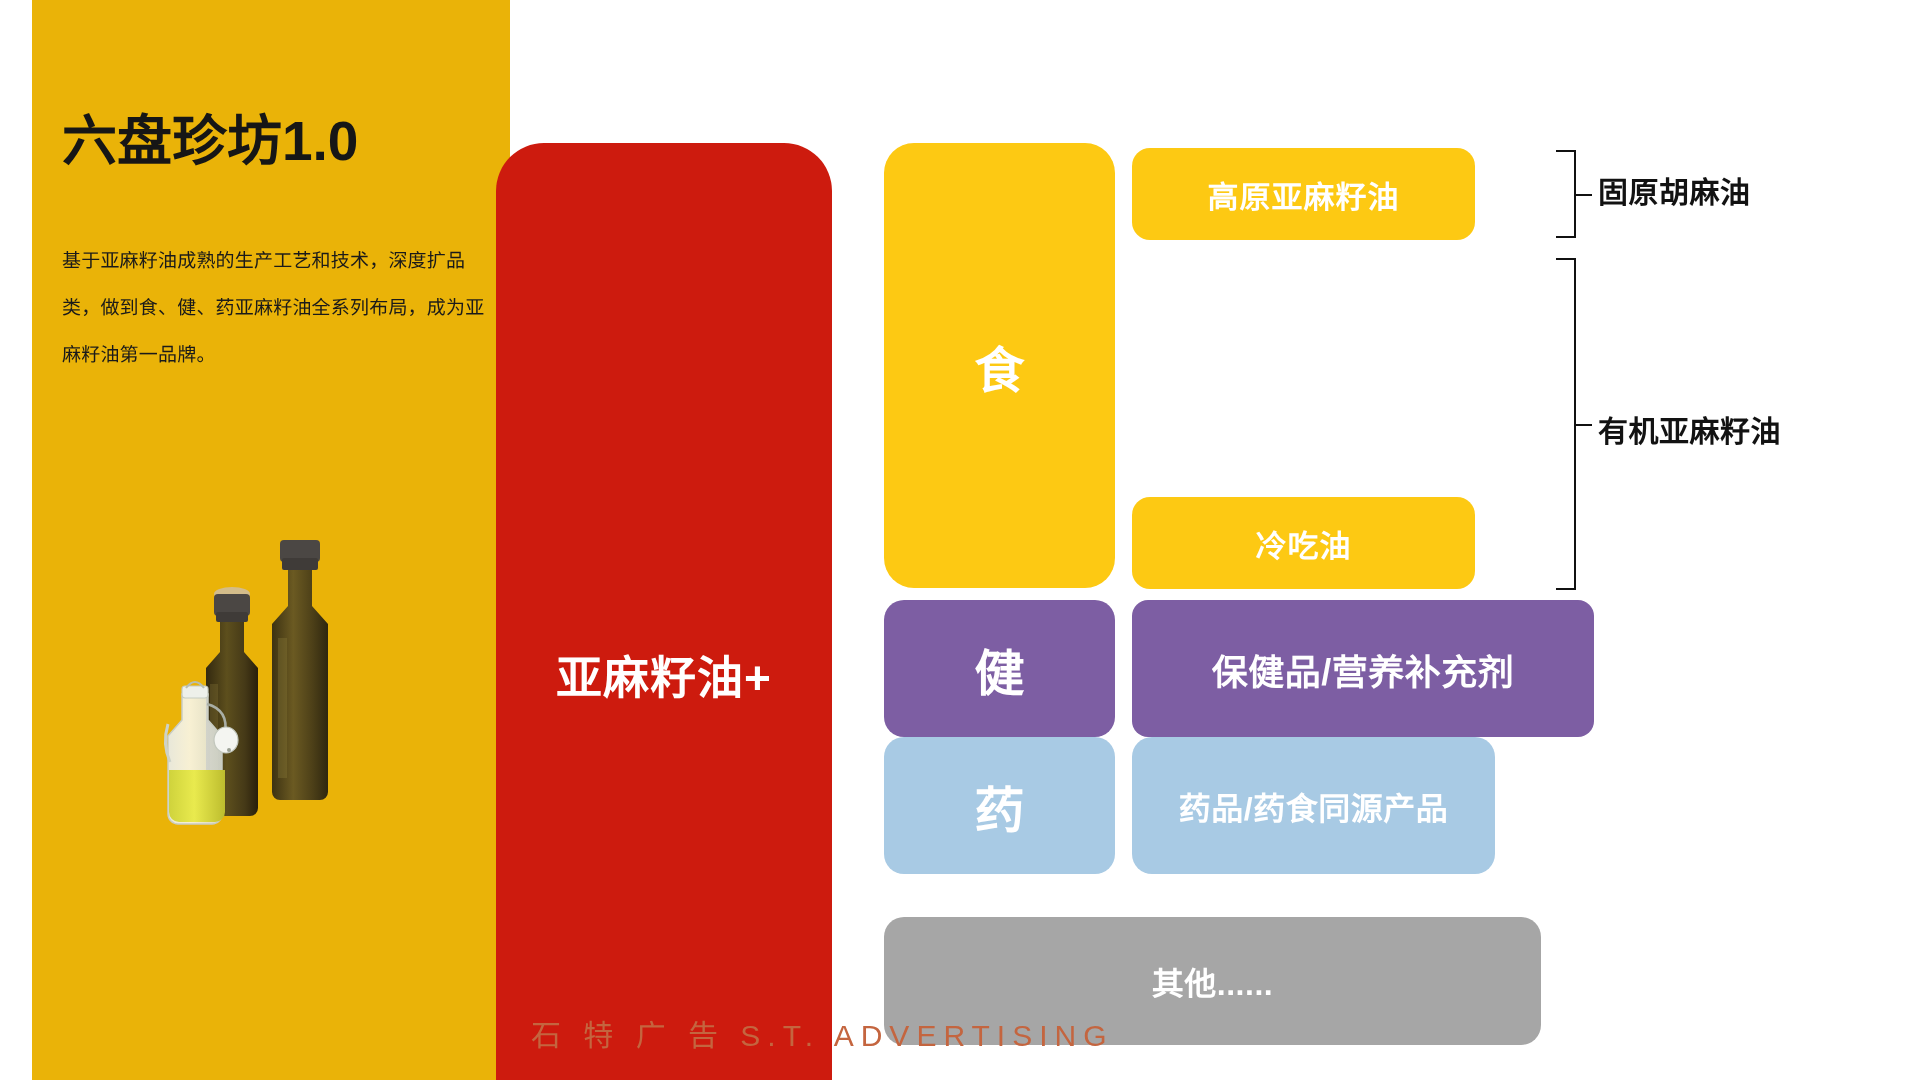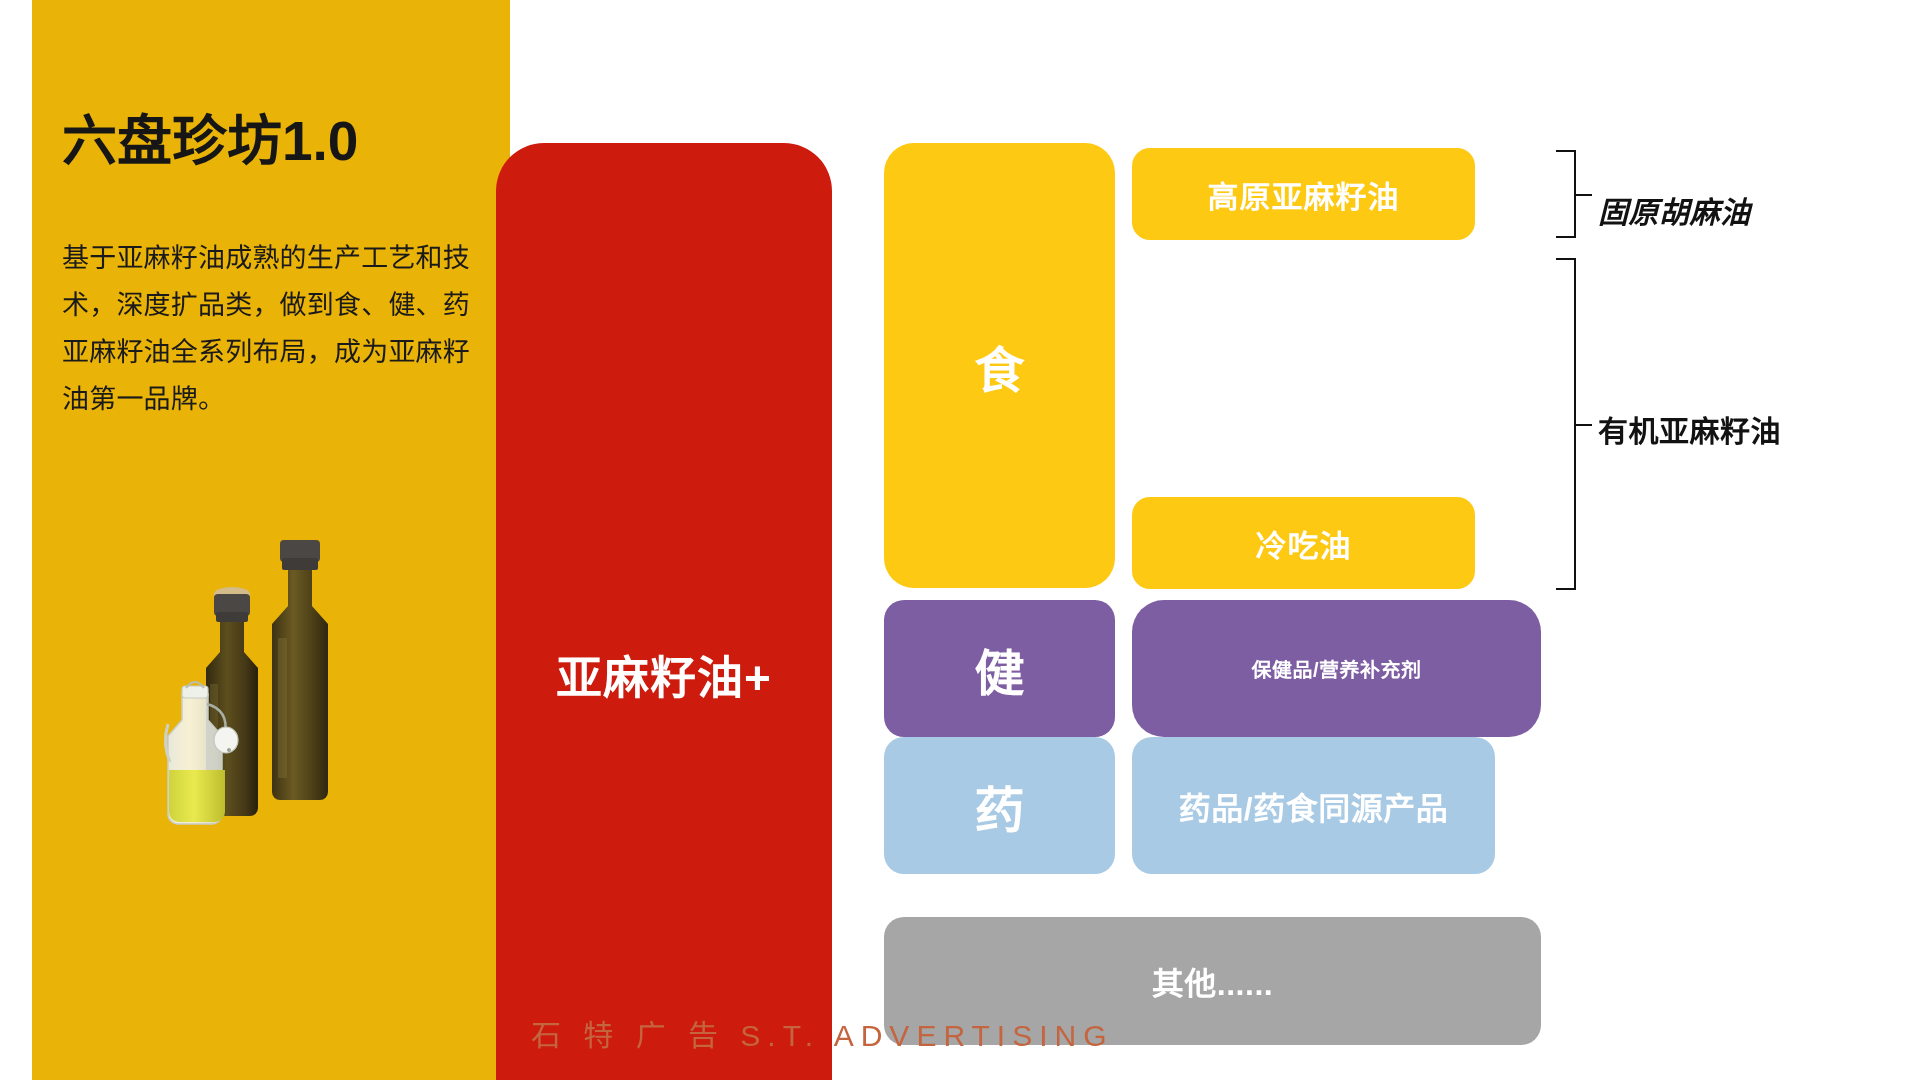--- a/index.html
+++ b/index.html
@@ -33,26 +33,25 @@
     font-weight: 700;
     letter-spacing: 0px;
     color: #161616;
     white-space: nowrap;
   }
 
   .slide-desc {
     position: absolute;
     left: 30px; top: 237px;
     width: 425px;
-    font-size: 27px;
+    font-size: 19px;
     line-height: 47px;
     color: #1a1a1a;
     font-weight: 400;
     letter-spacing: 0.2px;
-    font-family: Liberation Mono, monospace;
   }
 
   
   .bottles {
     position: absolute;
     left: 128px; top: 518px;
     width: 215px; height: 310px;
   }
   .bottles svg { display:block; width:100%; height:100%; }
 
@@ -110,24 +109,24 @@
     font-size: 31px;
     letter-spacing: 1px;
   }
   .leaf-1 { top: 148px; height: 92px; }
   .leaf-2 { top: 265px; height: 111px; }
   .leaf-3 { top: 382px; height: 111px; }
   .leaf-4 { top: 497px; height: 92px; }
 
   .leaf-health {
     left: 1132px; top: 600px;
-    width: 409px; height: 137px;
+    width: 462px; height: 137px;
     background: #7d5ea3;
-    border-radius: 32px;
-    font-size: 20px;
+    border-radius: 16px;
+    font-size: 36px;
     letter-spacing: 0.5px;
   }
   .leaf-med {
     left: 1132px; top: 737px;
     width: 363px; height: 137px;
     background: #a8cae4;
     border-radius: 20px;
     font-size: 32px;
     letter-spacing: 0.5px;
   }
@@ -164,21 +163,21 @@
 
   .bracket-label {
     position: absolute;
     left: 1598px;
     font-size: 30px;
     font-weight: 700;
     color: #121212;
     white-space: nowrap;
     letter-spacing: 0.5px;
   }
-  .label-top { top: 188px; font-style: italic; }
+  .label-top { top: 168px; }
   .label-bot { top: 407px; }
 
   
   .footer {
     position: absolute;
     left: 531px; top: 1011px;
     font-size: 30px;
     color: #c4653f;
     letter-spacing: 7px;
     white-space: nowrap;

